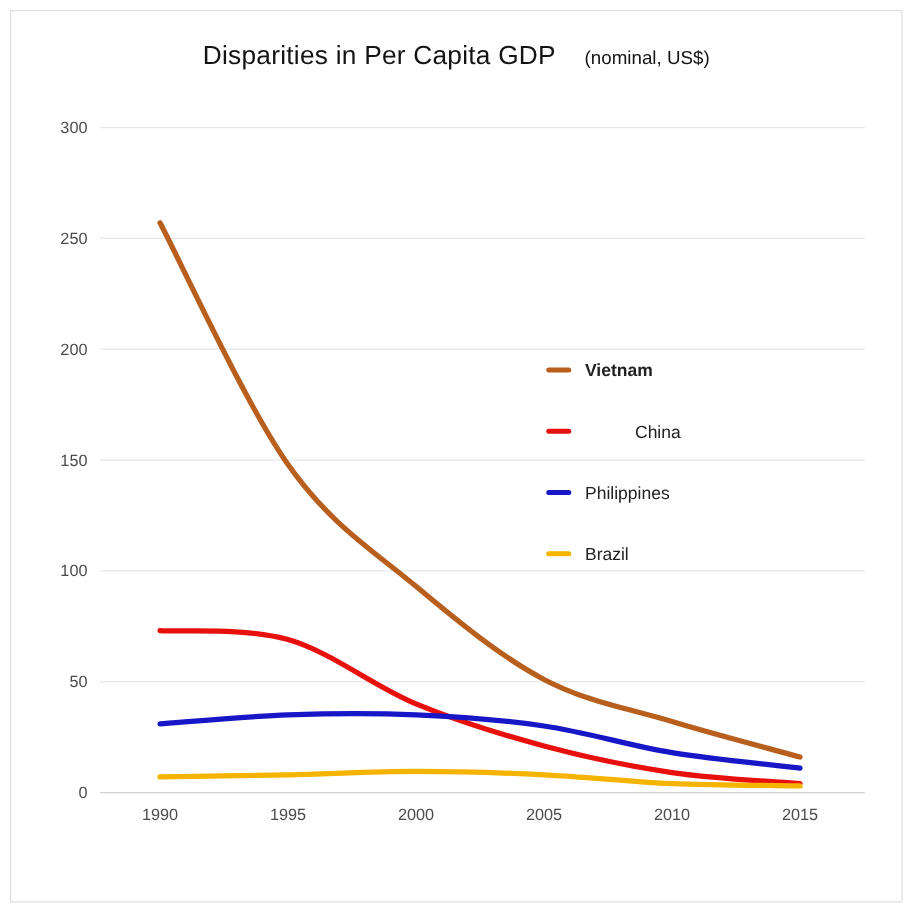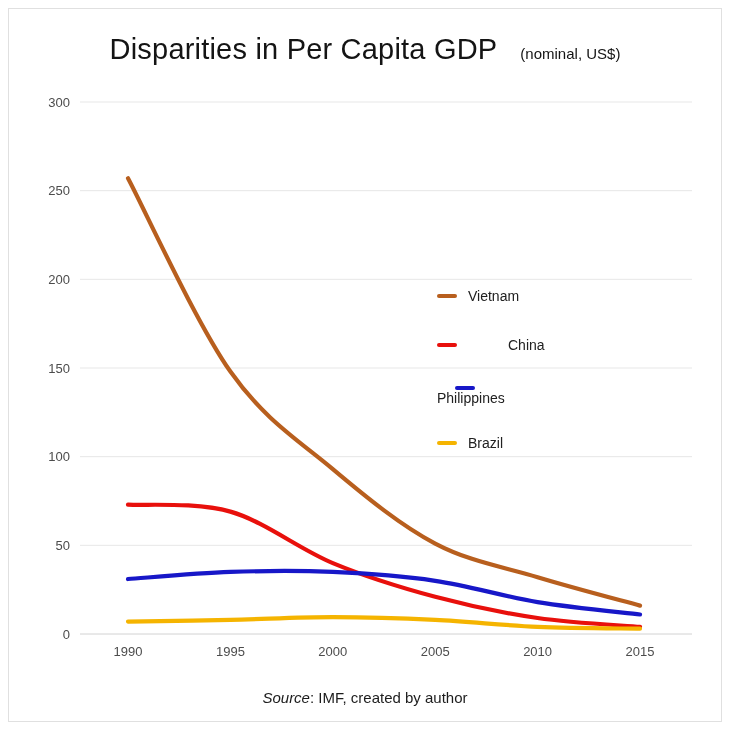--- a/index.html
+++ b/index.html
@@ -19,21 +19,21 @@
     pointer-events: none;
   }
   #title-bar {
     position: absolute;
     left: 0; top: 33px;
     width: 100%;
     text-align: center;
     white-space: nowrap;
     color: #141414;
   }
-  #title-main { font-size: 29px; font-weight: 400; letter-spacing: 0.2px; }
+  #title-main { font-size: 21px; font-weight: 400; letter-spacing: 0.2px; }
   #title-sub  { font-size: 15px; font-weight: 400; margin-left: 23px; }
   #plot-svg { position: absolute; left: 0; top: 0; }
   #legend {
     position: absolute;
     left: 437px; top: 288px;
     width: 200px;
   }
   .legend-row {
     position: absolute;
     left: 0;
@@ -90,35 +90,32 @@
       <text x="435.20000000000005" y="656" text-anchor="middle" font-size="13" fill="#4c4c4c" font-family="&quot;Liberation Sans&quot;, sans-serif">2005</text>
       <text x="537.6" y="656" text-anchor="middle" font-size="13" fill="#4c4c4c" font-family="&quot;Liberation Sans&quot;, sans-serif">2010</text>
       <text x="640" y="656" text-anchor="middle" font-size="13" fill="#4c4c4c" font-family="&quot;Liberation Sans&quot;, sans-serif">2015</text>
       <path d="M128,178.25333333333333C145.06666666666666,210.4688888888889 196.26666666666668,323.0755555555556 230.4,371.5466666666667C264.53333333333336,420.0177777777778 298.6666666666667,440.41111111111115 332.8,469.08000000000004C366.93333333333334,497.7488888888889 401.0666666666667,525.531111111111 435.20000000000005,543.56C469.33333333333337,561.5888888888888 503.4666666666667,566.9088888888889 537.6,577.2533333333333C571.7333333333333,587.5977777777778 622.9333333333334,600.8977777777777 640,605.6266666666667" fill="none" stroke="#b85f1e" stroke-width="4.2" stroke-linecap="round" stroke-linejoin="round"></path>
       <path d="M128,504.5466666666666C145.06666666666666,505.72888888888883 196.26666666666668,501.88666666666666 230.4,511.64C264.53333333333336,521.3933333333333 298.6666666666667,548.8799999999999 332.8,563.0666666666666C366.93333333333334,577.2533333333333 401.0666666666667,587.5977777777778 435.20000000000005,596.76C469.33333333333337,605.9222222222222 503.4666666666667,613.0155555555555 537.6,618.04C571.7333333333333,623.0644444444445 622.9333333333334,625.4288888888889 640,626.9066666666666" fill="none" stroke="#e8100c" stroke-width="4.2" stroke-linecap="round" stroke-linejoin="round"></path>
       <path d="M128,579.0266666666666C145.06666666666666,577.8444444444444 196.26666666666668,573.1155555555555 230.4,571.9333333333333C264.53333333333336,570.7511111111111 298.6666666666667,570.4555555555555 332.8,571.9333333333333C366.93333333333334,573.411111111111 401.0666666666667,575.7755555555555 435.20000000000005,580.8C469.33333333333337,585.8244444444445 503.4666666666667,596.4644444444444 537.6,602.08C571.7333333333333,607.6955555555556 622.9333333333334,612.4244444444445 640,614.4933333333333" fill="none" stroke="#1717c8" stroke-width="4.2" stroke-linecap="round" stroke-linejoin="round"></path>
       <path d="M128,621.5866666666667C145.06666666666666,621.2911111111111 196.26666666666668,620.5522222222222 230.4,619.8133333333333C264.53333333333336,619.0744444444443 298.6666666666667,617.1533333333333 332.8,617.1533333333333C366.93333333333334,617.1533333333333 401.0666666666667,618.1877777777777 435.20000000000005,619.8133333333333C469.33333333333337,621.4388888888889 503.4666666666667,625.4288888888889 537.6,626.9066666666666C571.7333333333333,628.3844444444444 622.9333333333334,628.3844444444444 640,628.68" fill="none" stroke="#f5b400" stroke-width="4.2" stroke-linecap="round" stroke-linejoin="round"></path>
     </svg>
 
   <div id="legend">
-      <div class="legend-row" style="top: 0px;">
+      <div class="legend-row" style="top: 0px; font-weight: bold;">
         <span class="legend-swatch" style="background: rgb(184, 95, 30);"></span>
         <span class="legend-label">Vietnam</span>
       </div>
       <div class="legend-row" style="top: 49px; gap: 40px;">
         <span class="legend-swatch" style="background: rgb(232, 16, 12);"></span>
         <span class="legend-label">China</span>
       </div>
-      <div class="legend-row" style="top: 98px; flex-direction: column;">
+      <div class="legend-row" style="top: 98px;">
         <span class="legend-swatch" style="background: rgb(23, 23, 200);"></span>
         <span class="legend-label">Philippines</span>
       </div>
       <div class="legend-row" style="top: 147px; justify-content: space-between;">
         <span class="legend-swatch" style="background: rgb(245, 180, 0);"></span>
         <span class="legend-label">Brazil</span>
       </div>
     </div>
 
-  <div id="footer">
-    <span id="source-prefix">Source</span><span id="source-rest">: IMF, created by author</span>
-  </div>
 
 </div>
 
 </body></html>

